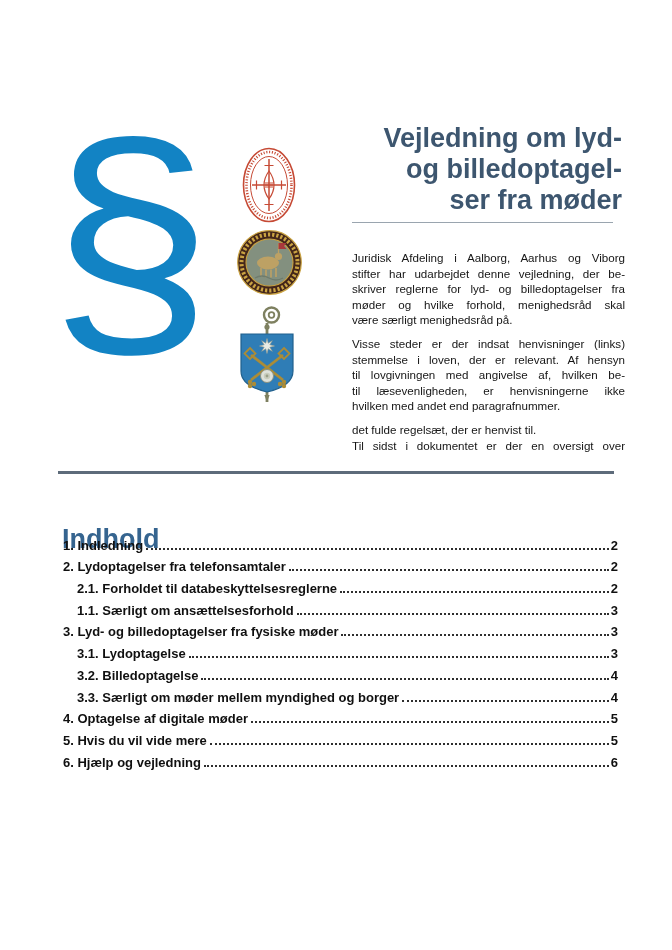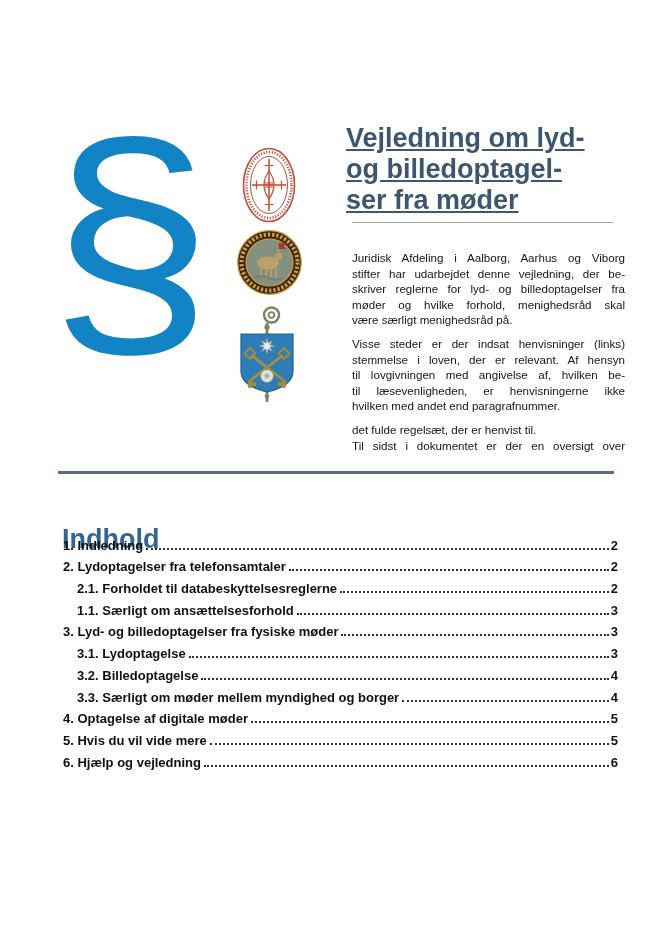--- a/index.html
+++ b/index.html
@@ -8,21 +8,21 @@
 
   .sym{position:absolute;left:49px;top:103px;font-size:272px;line-height:272px;
        color:#1283c4;transform:scaleX(1.08);transform-origin:left top;}
 
   .seal{position:absolute;}
   .seal1{left:242px;top:147px;width:54px;height:76px;}
   .seal2{left:237px;top:230px;width:65px;height:65px;}
   .seal3{left:238px;top:304px;width:58px;height:106px;}
 
   .title{position:absolute;left:346px;top:123px;width:276px;margin:0;
-         text-align:left;font-size:27px;line-height:31px;font-weight:700;color:#3d566f;text-decoration:underline;}
+         text-align:right;font-size:27px;line-height:31px;font-weight:700;color:#3d566f;}
   .title-rule{position:absolute;left:352px;top:222px;width:261px;height:1px;background:#9aa5af;}
 
   .intro{position:absolute;left:352px;top:235px;width:273px;color:#151515;
          font-size:11.6px;line-height:15.6px;margin-top:15px;}
   .para{margin:0 0 8px 0;}
   .pline{text-align:justify;text-align-last:justify;}
   .plast{text-align-last:left;}
 
   .rule{position:absolute;left:58px;top:471px;width:556px;height:3px;background:#5d6b7a;}
 

